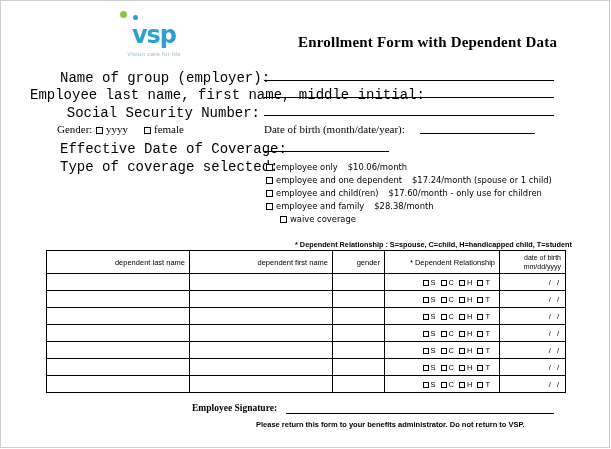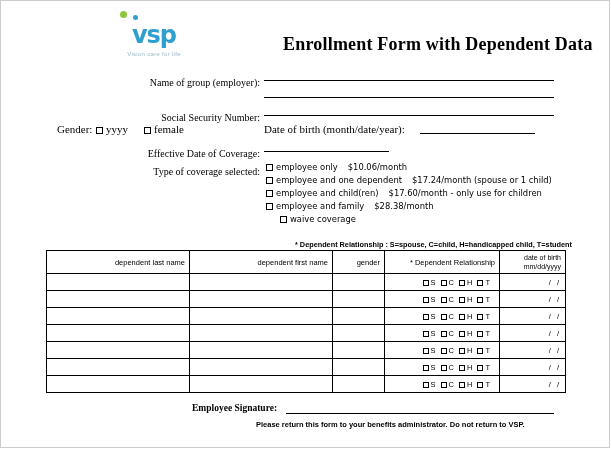--- a/index.html
+++ b/index.html
@@ -59,41 +59,40 @@
   }
   .logo-tag {
     font-size: 6px;
     color: #9bb7c7;
     letter-spacing: .3px;
     margin-top: 1px;
   }
   
   .doc-title {
     position: absolute;
-    left: 283px;
+    left: 298px;
     top: 34px;
-    font-size: 18px;
+    font-size: 15px;
     font-weight: bold;
     font-family: "Liberation Serif", serif;
     letter-spacing: .2px;
   }
   
   .fld {
     position: absolute;
     font-size: 11px;
     font-family: "Liberation Serif", serif;
     white-space: nowrap;
   }
   .lbl-right {
     position: absolute;
     text-align: right;
-    font-size: 10px;
-    font-family: Liberation Serif, serif;
-    white-space: nowrap;
-    margin-top: 7px;
+    font-size: 14px;
+    font-family: Liberation Mono, monospace;
+    white-space: nowrap;
   }
   .rule {
     position: absolute;
     border-bottom: 1px solid #000;
     height: 0;
   }
   
   .cbx {
     display: inline-block;
     width: 7px;
@@ -215,20 +214,21 @@
     <div class="logo-dot-green"></div>
     <div class="logo-dot-blue"></div>
     <div class="logo-tag">Vision care for life</div>
   </div>
 
   <div class="doc-title">Enrollment Form with Dependent Data</div>
 
   <div class="lbl-right" style="left:60px; top:70px; width:200px;">Name of group (employer):</div>
   <div class="rule" style="left:264px; top:80px; width:290px;"></div>
 
+  <div class="lbl-right" style="left:30px; top:87px; width:230px;">Employee last name, first name, middle initial:</div>
   <div class="rule" style="left:264px; top:97px; width:290px;"></div>
 
   <div class="lbl-right" style="left:60px; top:105px; width:200px;">Social Security Number:</div>
   <div class="rule" style="left:264px; top:115px; width:290px;"></div>
 
   <div class="fld" style="left:57px; top:123px;">Gender:</div>
   <div class="fld" style="left:96px; top:123px;">
     <span class="cbx"></span><span>yyyy</span>
   </div>
   <div class="fld" style="left:144px; top:123px;">

